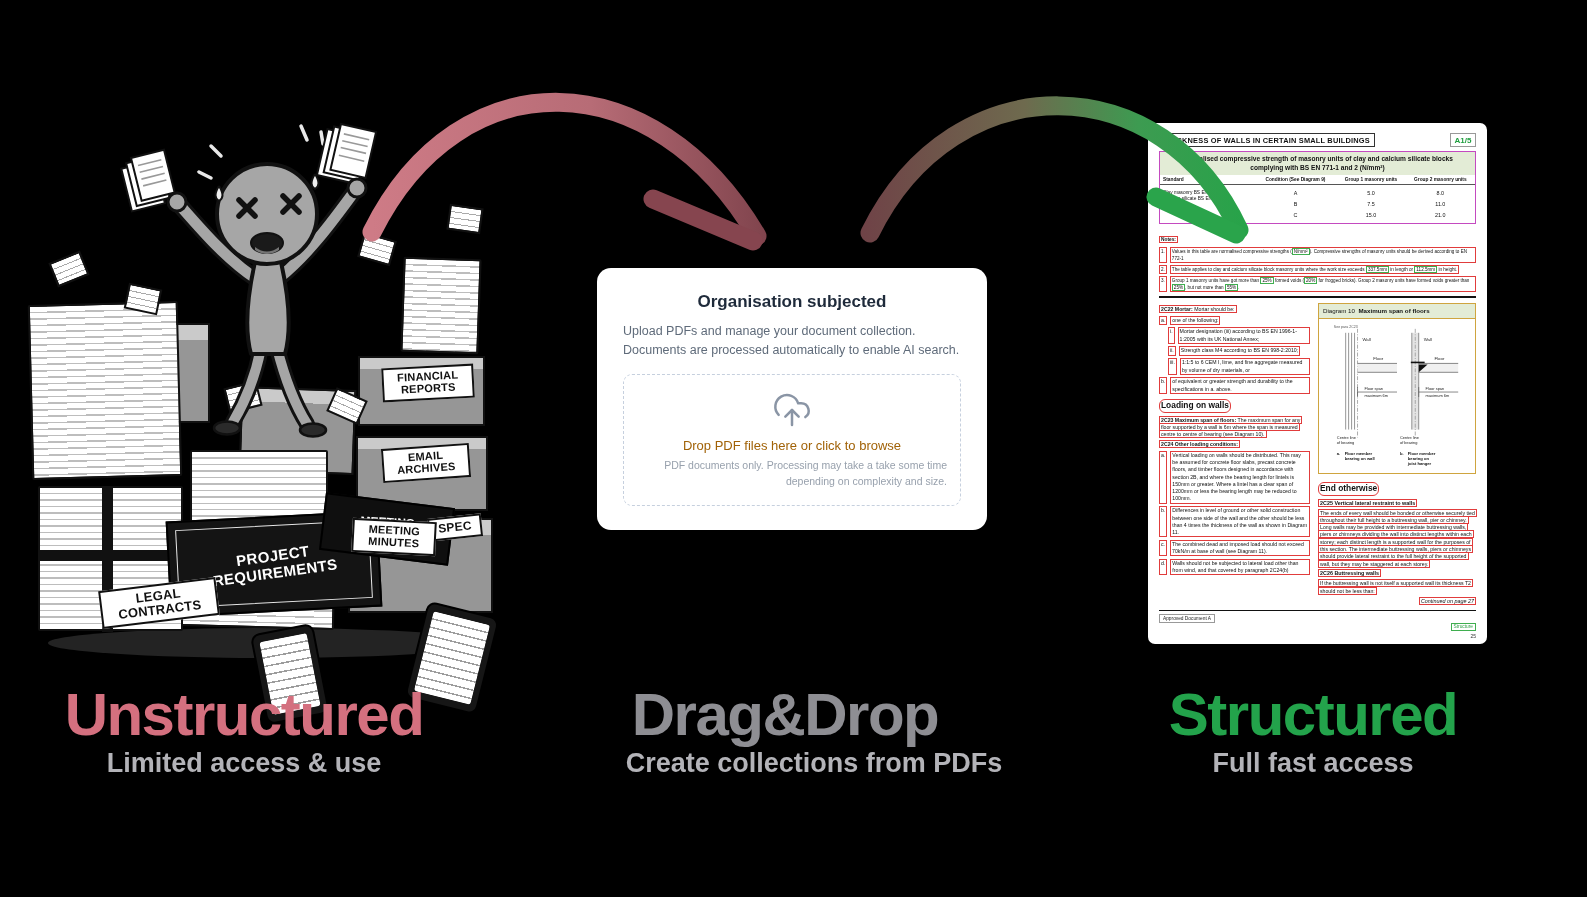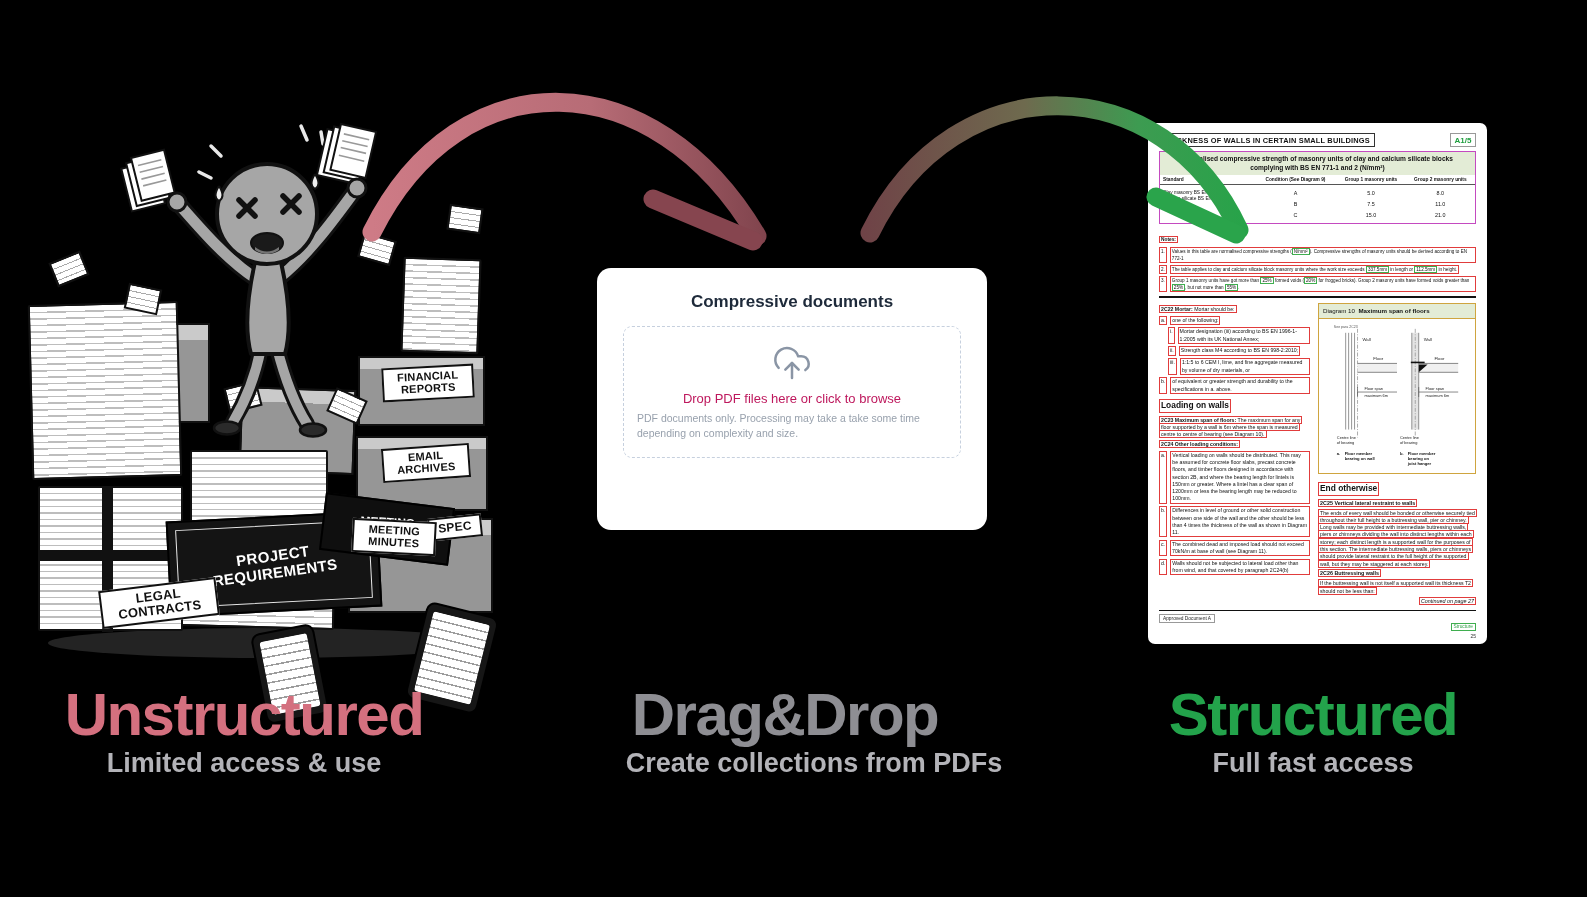--- a/index.html
+++ b/index.html
@@ -47,22 +47,22 @@
   .ribbon-h { position:absolute; background:#111; }
 
   
   #upload-card { position:absolute; left:597px; top:268px; width:390px; height:262px;
     background:#fff; border-radius:14px; box-shadow:0 6px 24px rgba(0,0,0,.55);
     padding:24px 26px 22px; }
   .uc-title { font-size:17px; font-weight:700; color:#1e2a3a; text-align:center; }
   .uc-desc { margin-top:10px; font-size:12.5px; color:#5f6b7a; line-height:1.5; }
   .uc-drop { margin-top:14px; height:132px; border:1.6px dashed #c6d0de; border-radius:9px;
     display:flex; flex-direction:column; align-items:center; justify-content:center; cursor:pointer; }
-  .uc-drop-title { margin-top:8px; font-size:13px; font-weight:500; color:#be185d; }
-  .uc-drop-note { margin-top:5px; font-size:10.5px; color:#98a1ad; text-align:left;
+  .uc-drop-title { margin-top:8px; font-size:13px; font-weight:500; color:#a16207; }
+  .uc-drop-note { margin-top:5px; font-size:10.5px; color:#98a1ad; text-align:right;
     line-height:1.45; max-width:310px; }
 
   
   #arrows { position:absolute; left:0; top:0; z-index:50; pointer-events:none; }
 
   
   #doc { position:absolute; left:1148px; top:123px; width:339px; height:521px;
     background:#fff; border-radius:7px; box-shadow:0 4px 18px rgba(0,0,0,.5);
     padding:10px 11px 8px; color:#111; }
   .doc-head { display:flex; justify-content:space-between; align-items:flex-start; }
@@ -88,21 +88,21 @@
   .colL { flex:1; font-size:5.2px; line-height:1.4; }
   .colR { width:158px; font-size:5.2px; line-height:1.4; }
   .rb { border:1px solid #e13c3c; padding:0 1px;
     -webkit-box-decoration-break:clone; box-decoration-break:clone; }
   .gb { border:1px solid #3fae4f; padding:0 1px; }
   .para { margin:2.5px 0; }
   .li { display:flex; gap:3px; margin:2.5px 0; }
   .li .lbl { flex:0 0 auto; font-weight:400; }
   .li.sub { margin-left:9px; }
   .b { font-weight:700; }
-  .sec-heading { display:inline-block; font-size:8.4px; font-weight:700; margin:3px 0 1px; }
+  .sec-heading { display:inline-block; font-size:8.4px; font-weight:700; margin:3px 0 1px;border-radius:6px; }
   .diagram { border:1.5px solid #cfa53f; margin-bottom:5px; background:#fff; }
   .diagram-title { background:#e3ecd6; font-size:6.2px; padding:2.5px 4px;
     border-bottom:1px solid #cfa53f; }
   .continued { text-align:right; font-style:italic; font-size:5.4px; margin-top:2px; }
   .doc-footer { border-top:1.5px solid #111; margin-top:5px; padding-top:3px;
     display:flex; justify-content:space-between; align-items:flex-start; }
   .doc-footer-left { font-size:4.8px; border:1px solid #999; padding:1px 3px; color:#222; }
   .doc-footer-right { text-align:right; }
   .doc-footer-badge { display:inline-block; font-size:4.8px; color:#2f9e45;
     border:1px solid #3fae4f; padding:.5px 2px; }
@@ -220,21 +220,22 @@
     </svg>
 
     <div class="plate" style="left:70px; top:496px; width:118px; font-size:13px; transform:rotate(-7deg);">LEGAL CONTRACTS</div>
     <div class="plate" style="left:352px; top:278px; width:92px; font-size:11px; transform:rotate(-3deg);">FINANCIAL REPORTS</div>
     <div class="plate" style="left:352px; top:358px; width:88px; font-size:11px; transform:rotate(-4deg);">EMAIL ARCHIVES</div>
     <div class="plate" style="left:398px; top:428px; width:54px; font-size:12px; transform:rotate(-6deg);">SPEC</div>
     <div class="plate" style="left:322px; top:432px; width:84px; font-size:11px; transform:rotate(3deg);">MEETING MINUTES</div>
   </div>
 
   <div id="upload-card">
-    <div class="uc-title">Compressive documents</div>
+    <div class="uc-title">Organisation subjected</div>
+    <div class="uc-desc">Upload PDFs and manage your document collection. Documents are processed automatically to enable AI search.</div>
     <div class="uc-drop">
       <svg width="40" height="40" viewBox="0 0 24 24" fill="none" stroke="#8a95a5" stroke-width="1.5" stroke-linecap="round" stroke-linejoin="round">
         <path d="M4 14.9A7 7 0 1 1 15.71 8h1.79a4.5 4.5 0 0 1 2.5 8.24"></path>
         <path d="M12 12v9"></path>
         <path d="m16 16-4-4-4 4"></path>
       </svg>
       <div class="uc-drop-title">Drop PDF files here or click to browse</div>
       <div class="uc-drop-note">PDF documents only. Processing may take a take some time depending on complexity and size.</div>
     </div>
   </div>

